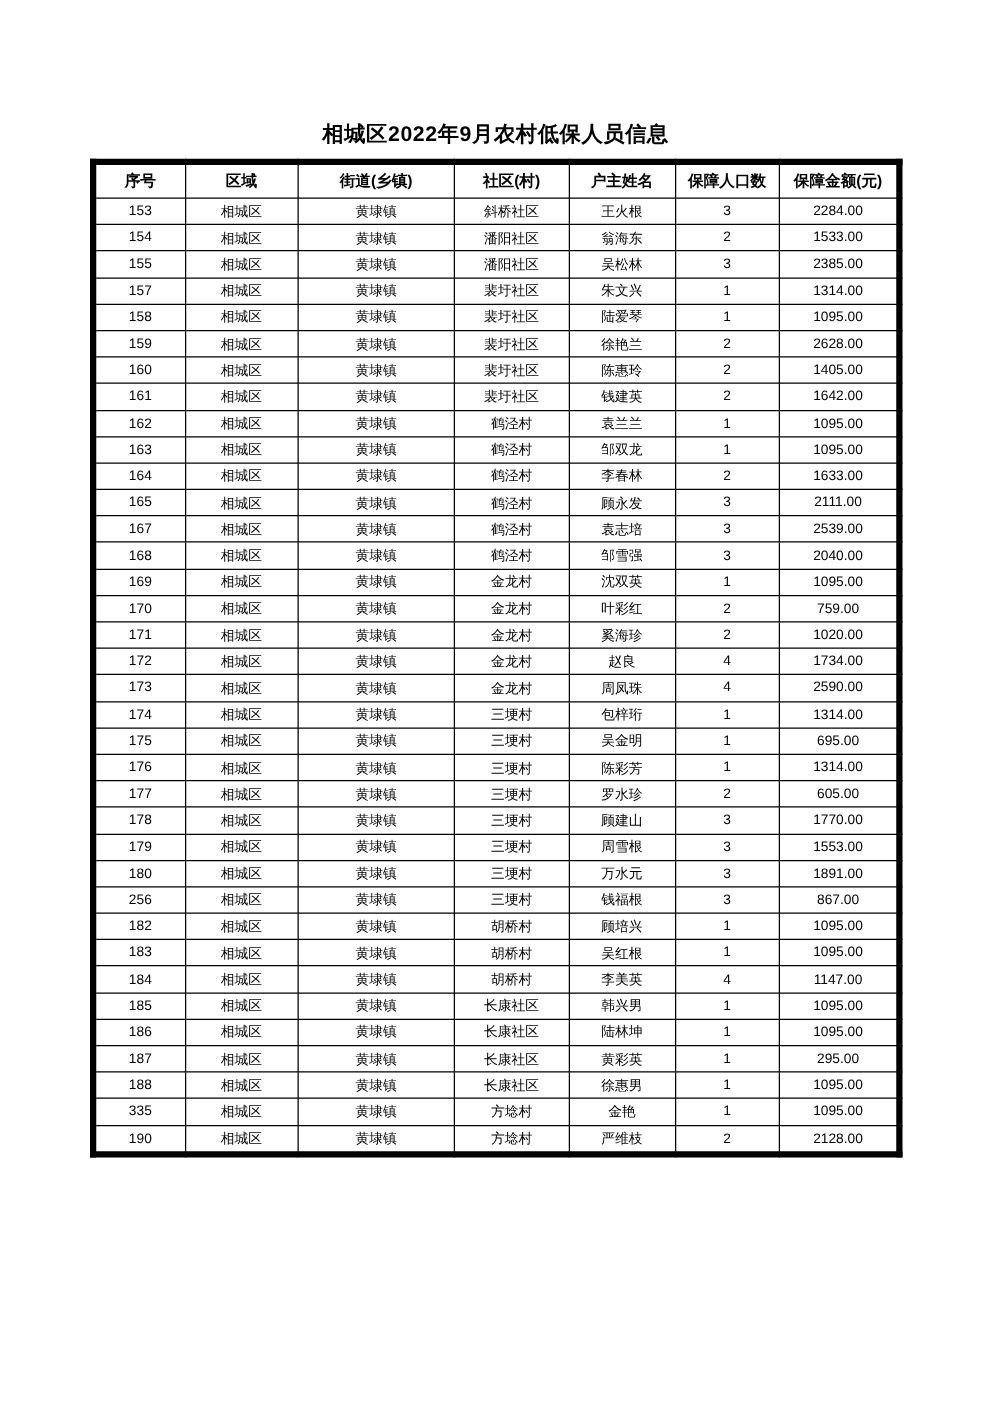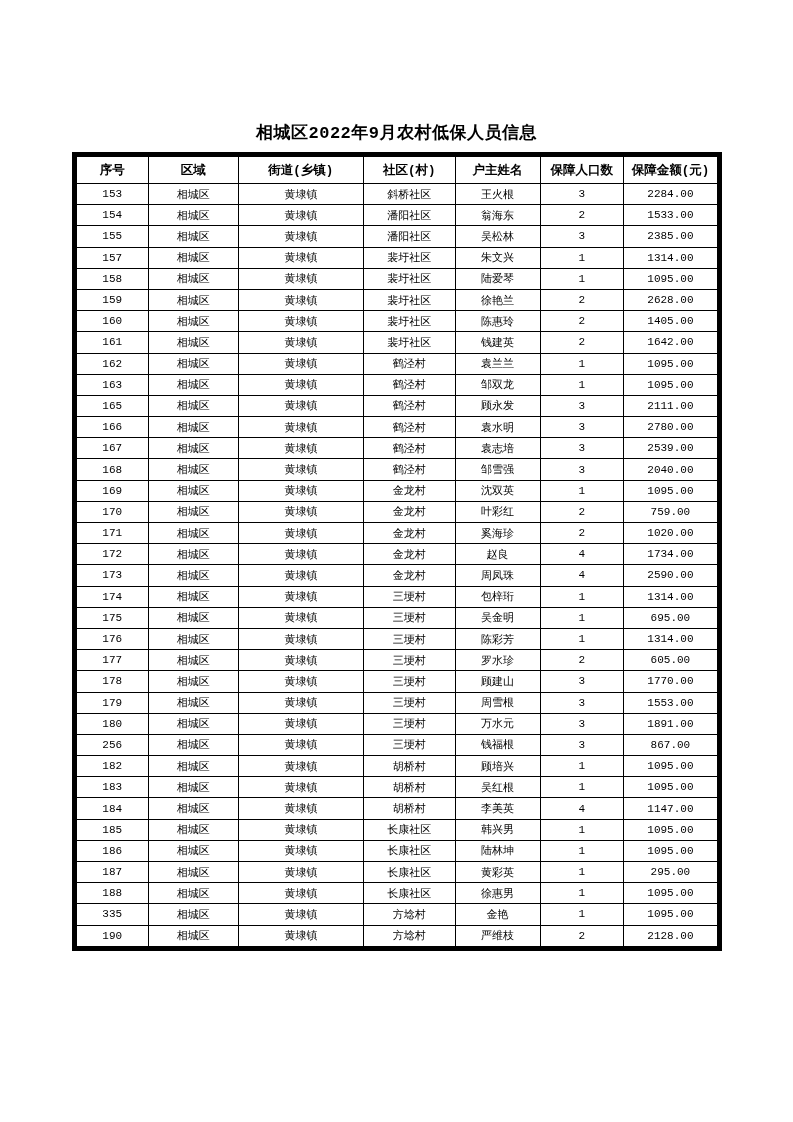--- a/index.html
+++ b/index.html
@@ -5,24 +5,23 @@
   html, body {
     margin: 0;
     padding: 0;
     background: #ffffff;
   }
   .page {
     position: relative;
     width: 793px;
     height: 1006px;
     background: #ffffff;
-    font-family: Liberation Mono, monospace;
+    font-family: Liberation Sans, sans-serif;
     color: #000000;
     overflow: hidden;
-    margin-top: 25px;
   }
   .doc-title {
     position: absolute;
     top: 96px;
     left: 0;
     width: 100%;
     text-align: center;
     font-size: 17px;
     font-weight: bold;
     letter-spacing: 0.5px;
@@ -182,36 +181,36 @@
           <tr>
             <td>163</td>
             <td>相城区</td>
             <td>黄埭镇</td>
             <td>鹤泾村</td>
             <td>邹双龙</td>
             <td>1</td>
             <td>1095.00</td>
           </tr>
           <tr>
+            <td>164</td>
+            <td>相城区</td>
+            <td>黄埭镇</td>
+            <td>鹤泾村</td>
+            <td>李春林</td>
+            <td>2</td>
+            <td>1633.00</td>
+          </tr>
+          <tr>
             <td>165</td>
             <td>相城区</td>
             <td>黄埭镇</td>
             <td>鹤泾村</td>
             <td>顾永发</td>
             <td>3</td>
             <td>2111.00</td>
-          </tr>
-          <tr>
-            <td>166</td>
-            <td>相城区</td>
-            <td>黄埭镇</td>
-            <td>鹤泾村</td>
-            <td>袁水明</td>
-            <td>3</td>
-            <td>2780.00</td>
           </tr>
           <tr>
             <td>167</td>
             <td>相城区</td>
             <td>黄埭镇</td>
             <td>鹤泾村</td>
             <td>袁志培</td>
             <td>3</td>
             <td>2539.00</td>
           </tr>

